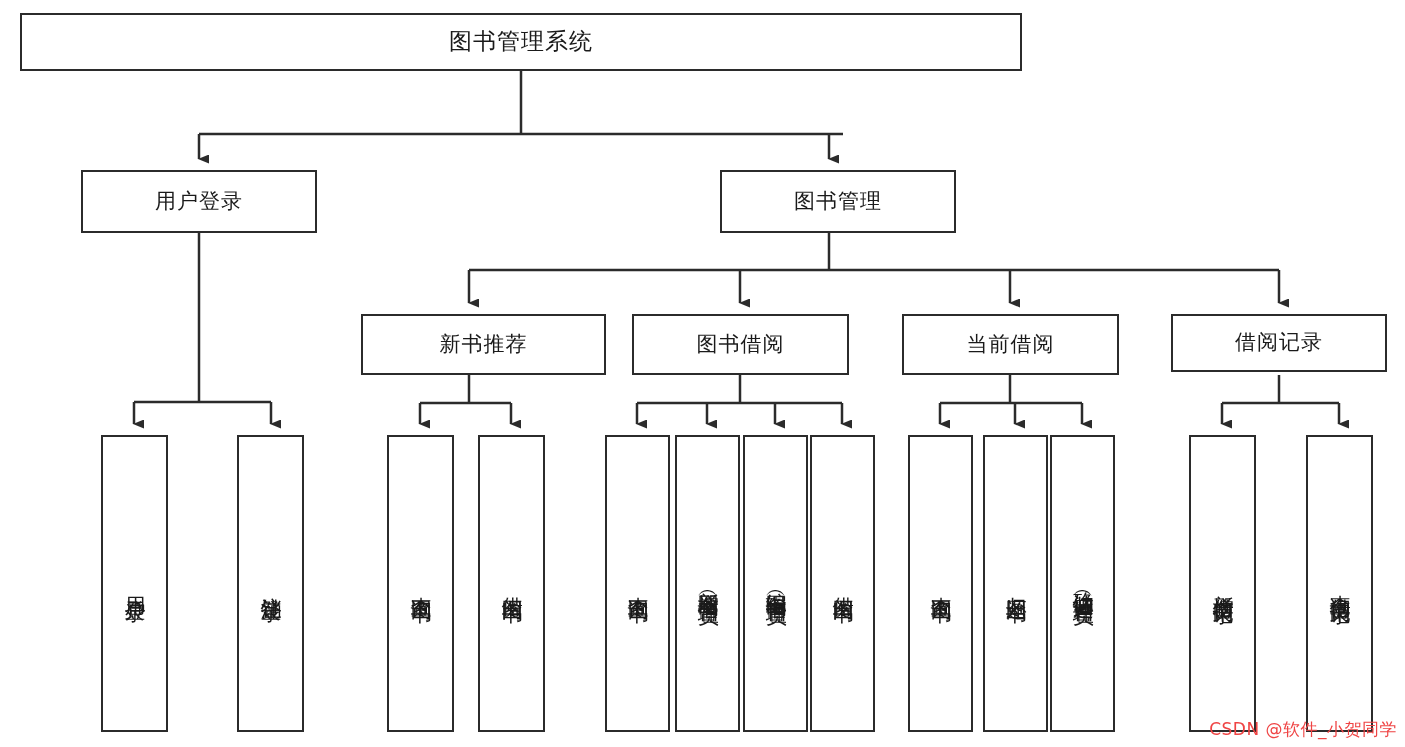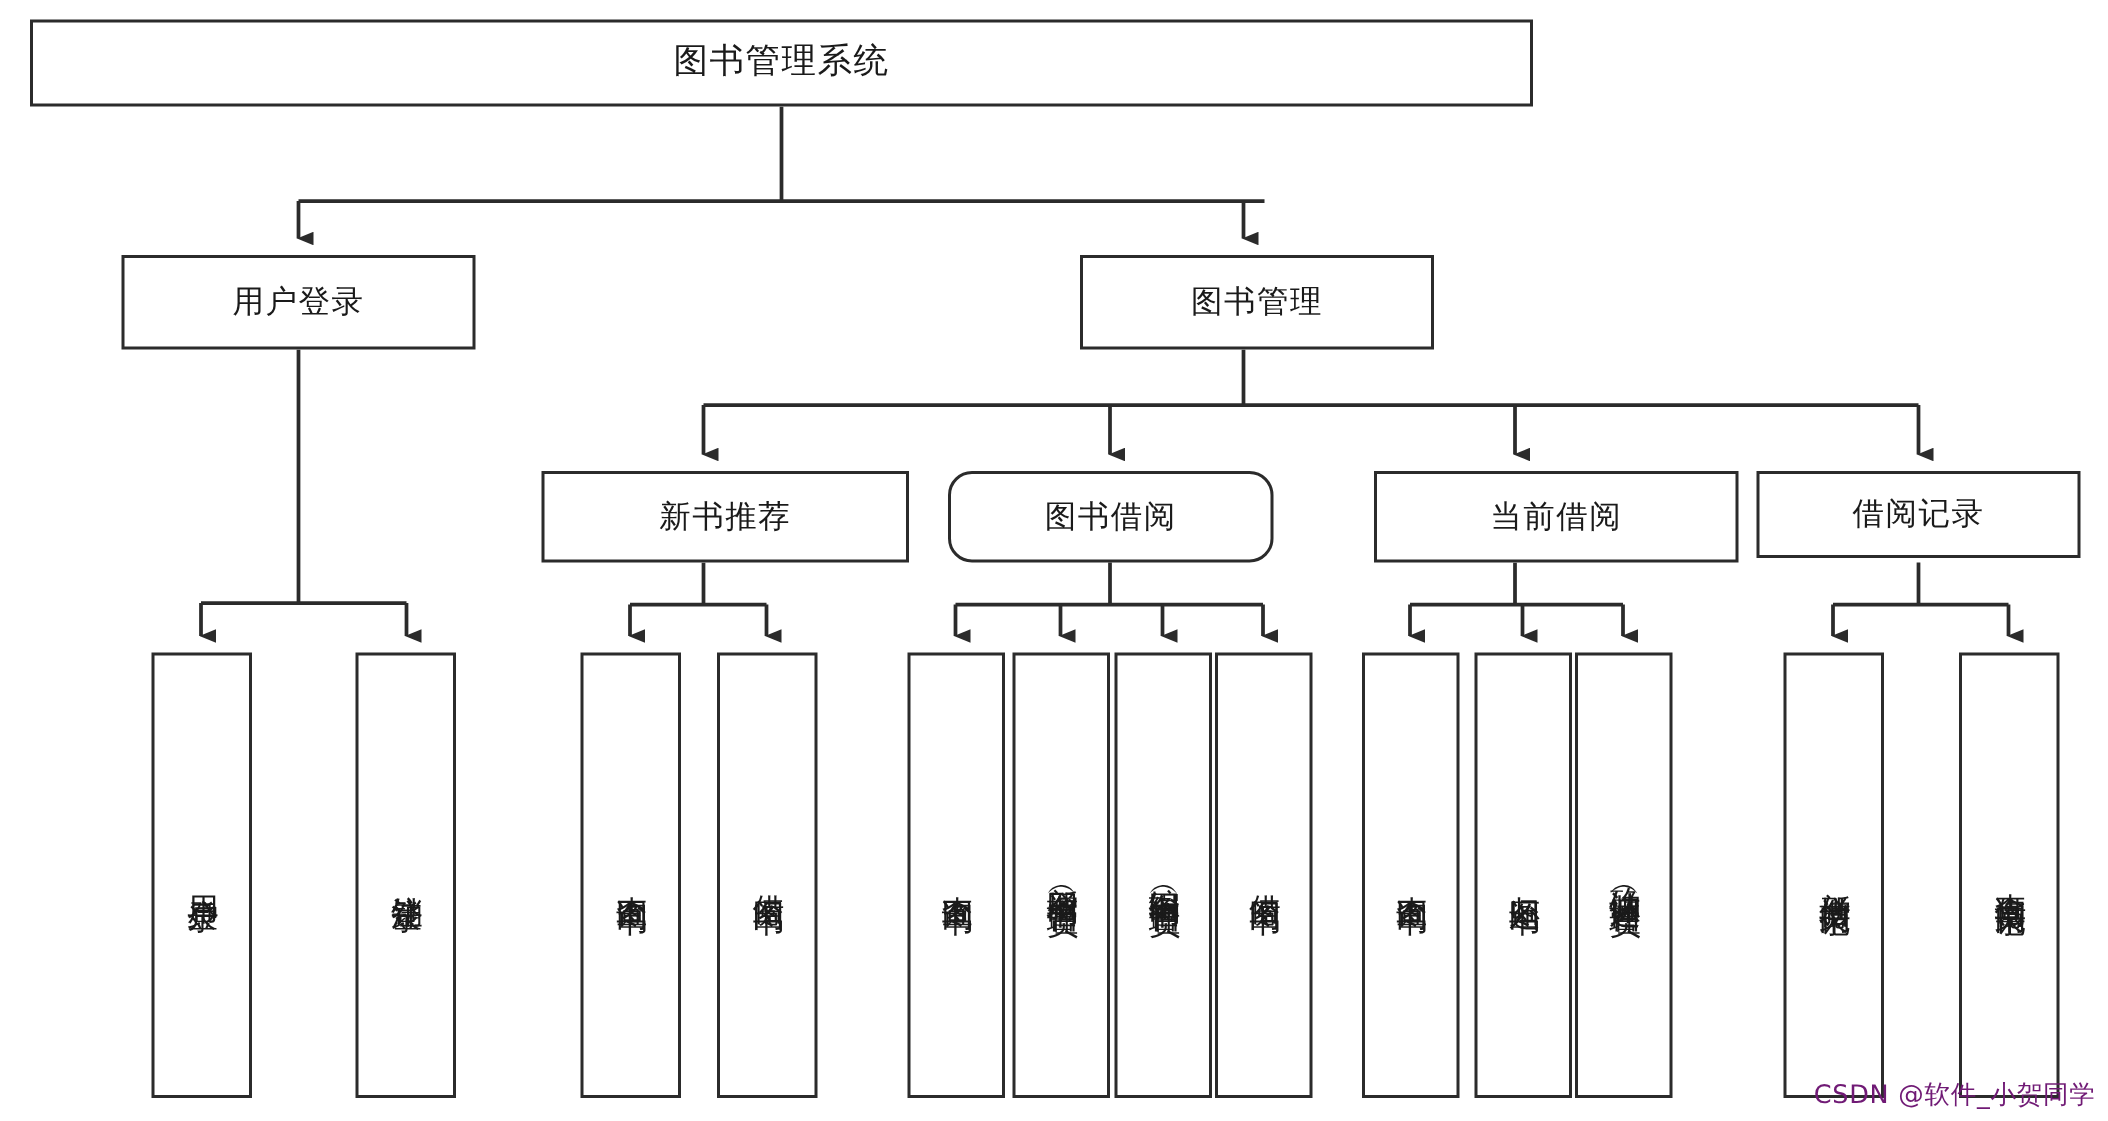--- a/index.html
+++ b/index.html
@@ -60,21 +60,21 @@
     height: 100%;
     display: flex;
     align-items: center;
     justify-content: center;
   }
   .watermark {
     position: absolute;
     right: 8px;
     bottom: 6px;
     font-size: 17px;
-    color: #701a75;
+    color: #ef4444;
     letter-spacing: 0.5px;
     white-space: nowrap;
     font-family: "DejaVu Sans", "Liberation Sans", sans-serif;
     text-align: right;
   }
 </style>
 </head>
 <body>
 
 <div id="canvas">
@@ -128,22 +128,22 @@
       <path d="M1339,403 L1339,424" marker-end="url(#arrow)"></path>
     </g>
   </svg>
 
   <div class="node horiz root" style="left: 20px; top: 13px; width: 1002px; height: 58px;">图书管理系统</div>
 
   <div class="node horiz" style="left: 81px; top: 170px; width: 236px; height: 63px;">用户登录</div>
   <div class="node horiz" style="left: 720px; top: 170px; width: 236px; height: 63px;">图书管理</div>
 
   <div class="node horiz" style="left: 361px; top: 314px; width: 245px; height: 61px;">新书推荐</div>
-  <div class="node horiz" style="left: 632px; top: 314px; width: 217px; height: 61px; border-radius: 16px;">图书借阅</div>
-  <div class="node horiz" style="left: 902px; top: 314px; width: 243px; height: 61px; margin-left: 14px;">当前借阅</div>
+  <div class="node horiz" style="left: 632px; top: 314px; width: 217px; height: 61px;">图书借阅</div>
+  <div class="node horiz" style="left: 902px; top: 314px; width: 217px; height: 61px;">当前借阅</div>
   <div class="node horiz" style="left: 1171px; top: 314px; width: 216px; height: 58px;">借阅记录</div>
 
   <div class="node vert" style="left: 101px; top: 435px; width: 67px; height: 297px;">
     <div class="vwrap">
       <span class="vlabel">用户登录</span>
     </div>
   </div>
   <div class="node vert" style="left: 237px; top: 435px; width: 67px; height: 297px;">
     <div class="vwrap">
       <span class="vlabel">注销登录</span>

